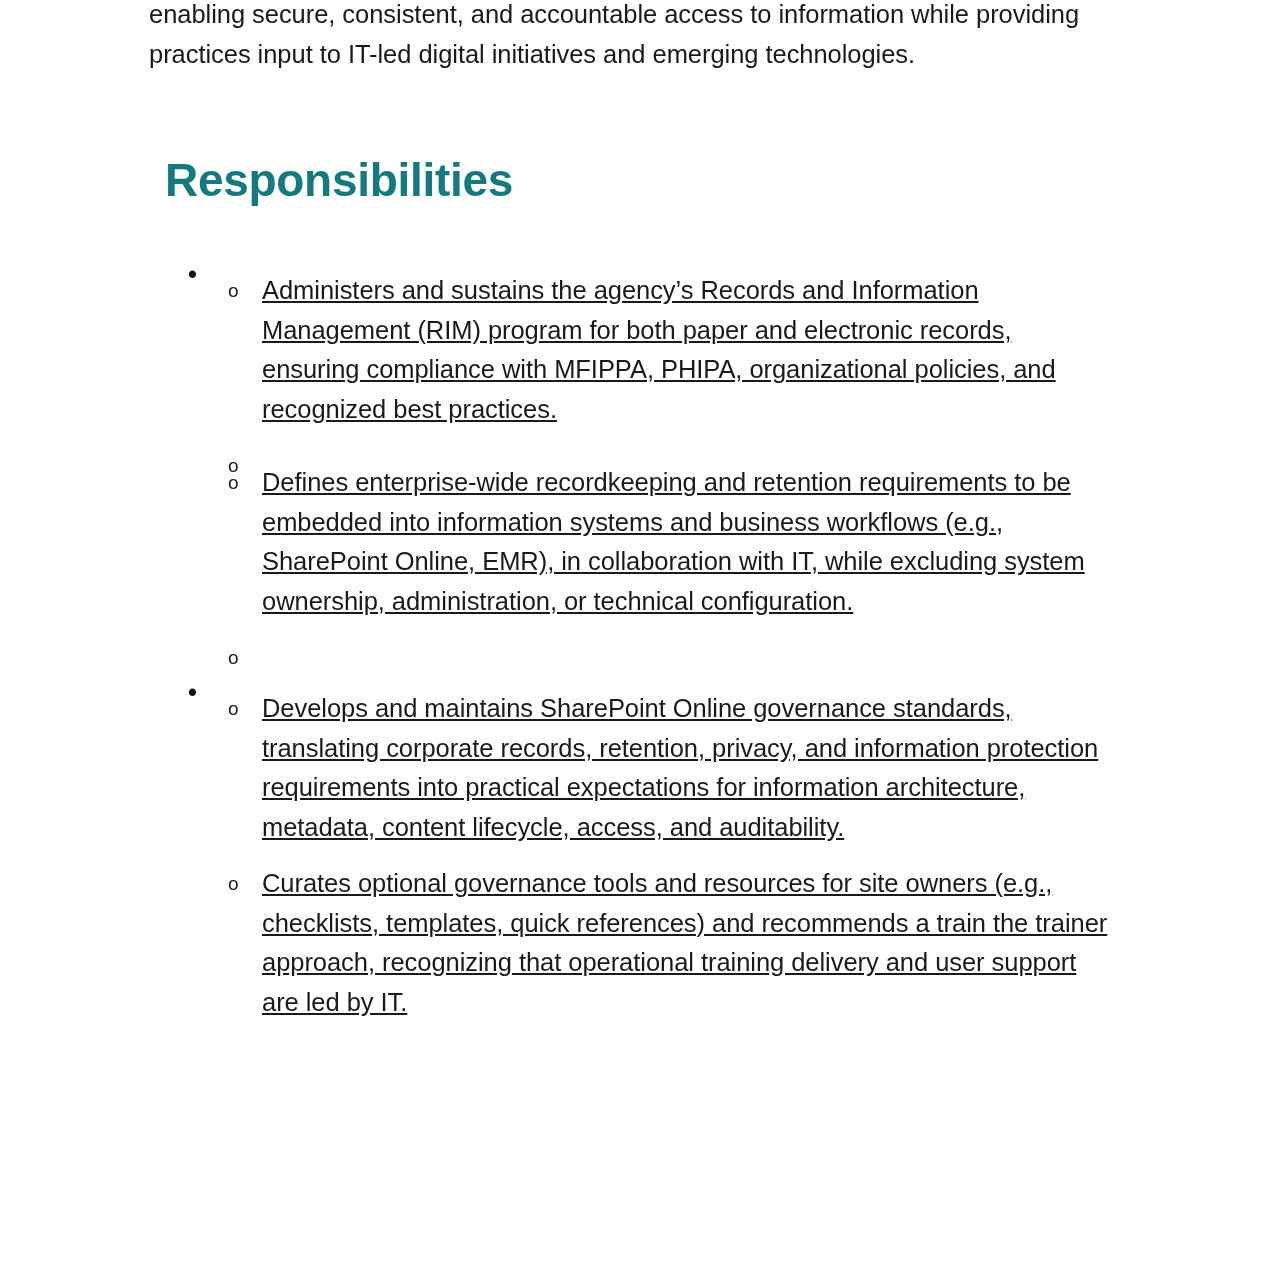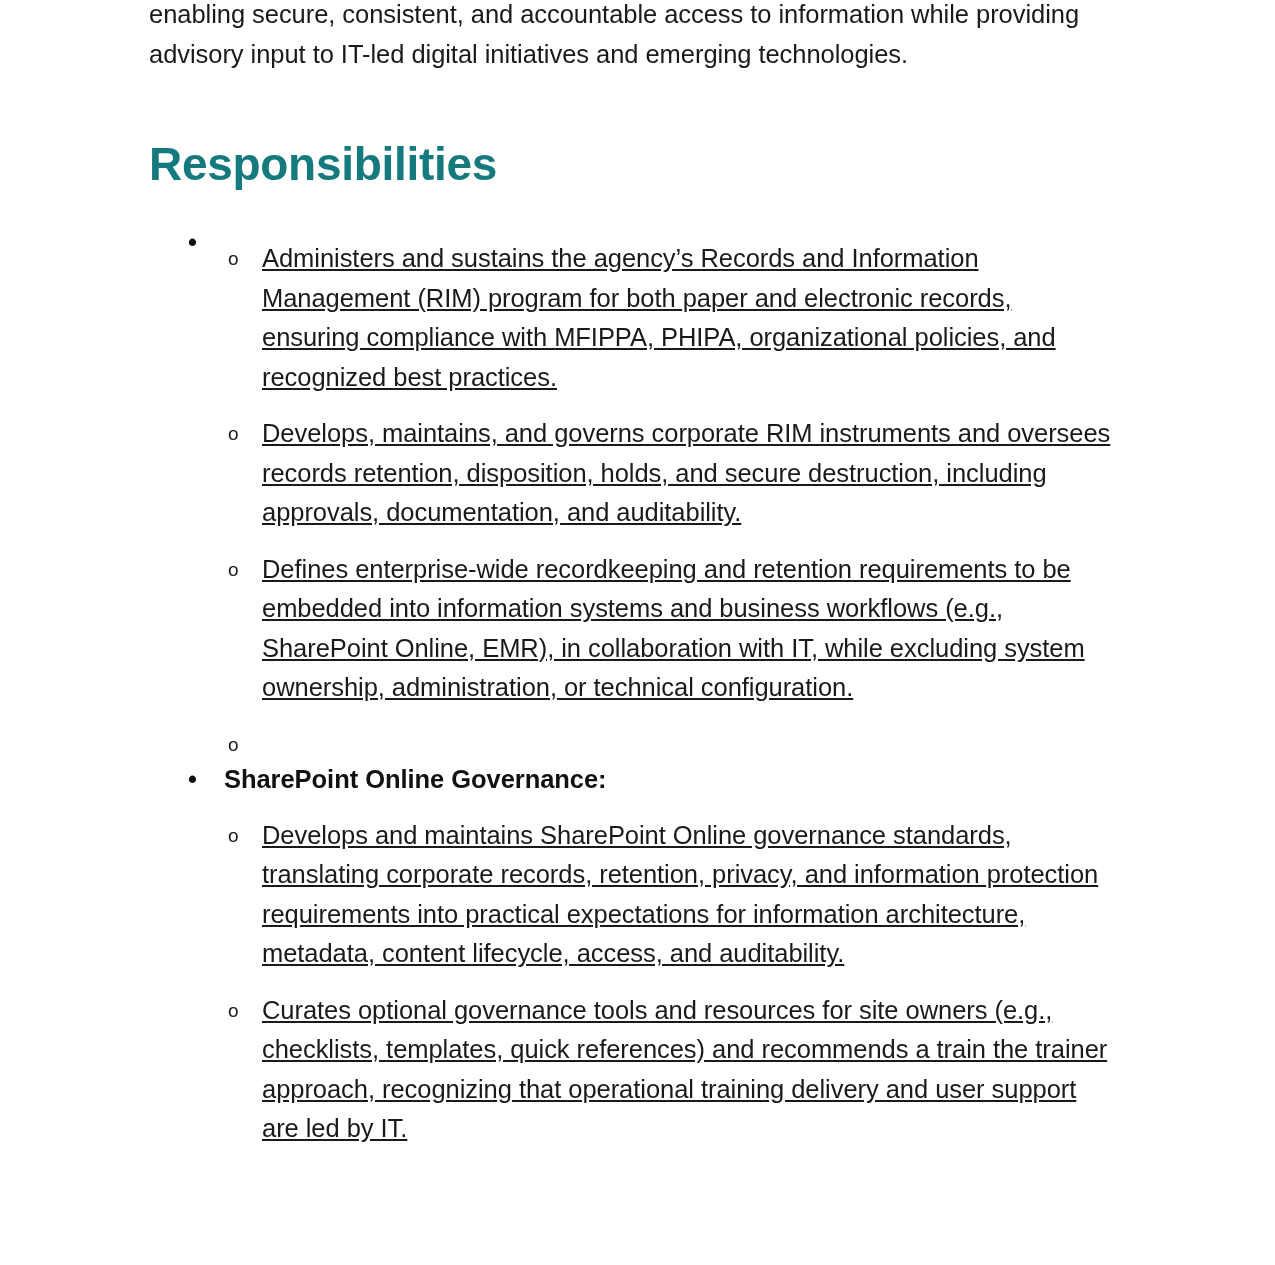--- a/index.html
+++ b/index.html
@@ -39,21 +39,21 @@
     display: block;
     white-space: nowrap;
   }
   .intro-line:first-child {
     
     margin-top: -6px;
   }
 
   
   .section-heading {
-    margin: 0;
+    margin: 16px;
     padding: 0 0 0 149px;
     color: #157a7d;
     font-size: 46px;
     font-weight: bold;
     line-height: 52px;
     letter-spacing: -0.3px;
     padding-top: 64px;
   }
 
   
@@ -121,54 +121,52 @@
   }
   .lvl2-text { display: block; text-decoration: underline; }
 </style>
 </head>
 <body>
 
 <div class="page">
 
   <p class="intro">
     <span class="intro-line">enabling secure, consistent, and accountable access to information while providing</span>
-    <span class="intro-line">advisory input to IT-led digital initiatives and emerging technologies.</span>
+    <span class="intro-line">practices input to IT-led digital initiatives and emerging technologies.</span>
   </p>
 
   <h1 class="section-heading">Responsibilities</h1>
 
   <ul class="resp-list">
 
     <li class="group group--first">
       <div class="lvl1">
         <span class="marker">•</span>
       </div>
       <ul class="sub-list">
         <li class="lvl2">
           <span class="marker">o</span>
           <span class="lvl2-text">Administers and sustains the agency’s Records and Information Management (RIM) program for both paper and electronic records, ensuring compliance with MFIPPA, PHIPA, organizational policies, and recognized best practices.</span>
         </li>
         <li class="lvl2">
           <span class="marker">o</span>
-          <span class="lvl2-text">Develops, maintains, and governs corporate RIM instruments and oversees records retention, disposition, holds, and secure destruction, including approvals, documentation, and auditability.</span>
         </li>
         <li class="lvl2">
           <span class="marker">o</span>
           <span class="lvl2-text">Defines enterprise-wide recordkeeping and retention requirements to be embedded into information systems and business workflows (e.g., SharePoint Online, EMR), in collaboration with IT, while excluding system ownership, administration, or technical configuration.</span>
         </li>
         <li class="lvl2">
           <span class="marker">o</span>
         </li>
       </ul>
     </li>
 
     <li class="group group--rest">
       <div class="lvl1">
         <span class="marker">•</span>
-        <span>SharePoint Online Governance:</span>
       </div>
       <ul class="sub-list">
         <li class="lvl2">
           <span class="marker">o</span>
           <span class="lvl2-text">Develops and maintains SharePoint Online governance standards, translating corporate records, retention, privacy, and information protection requirements into practical expectations for information architecture, metadata, content lifecycle, access, and auditability.</span>
         </li>
         <li class="lvl2">
           <span class="marker">o</span>
           <span class="lvl2-text">Curates optional governance tools and resources for site owners (e.g., checklists, templates, quick references) and recommends a train the trainer approach, recognizing that operational training delivery and user support are led by IT.</span>
         </li>

